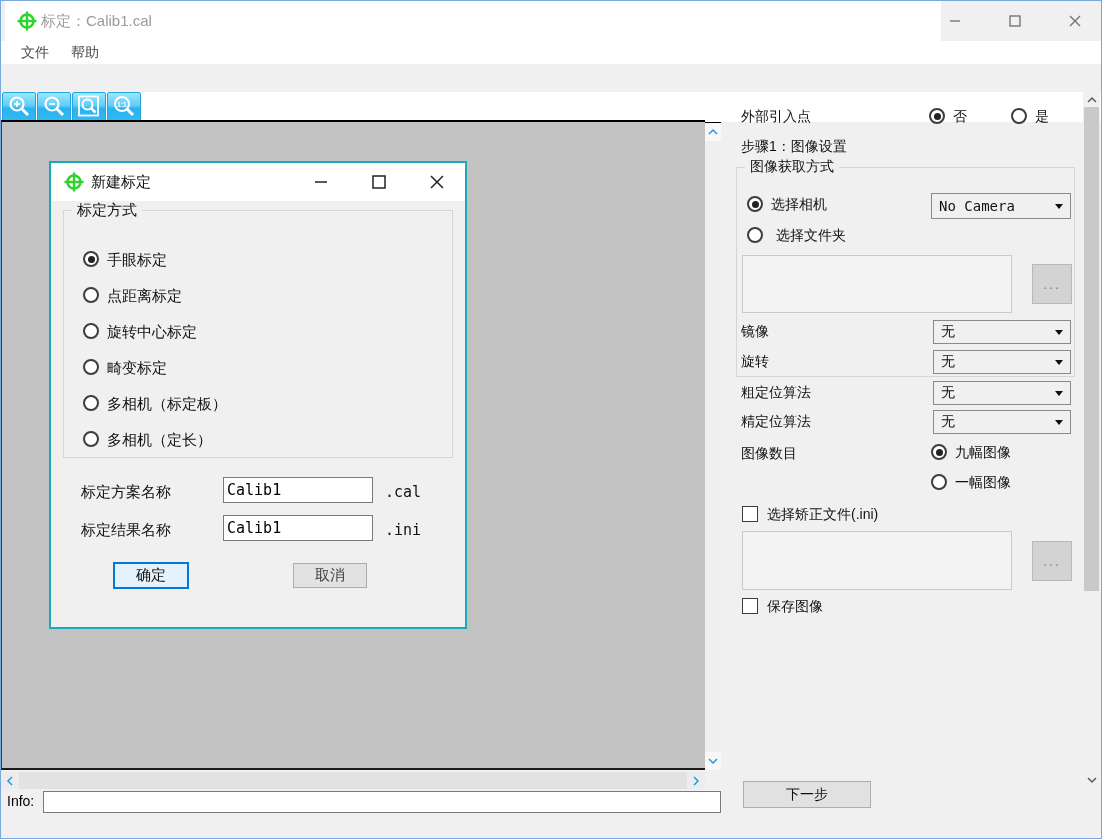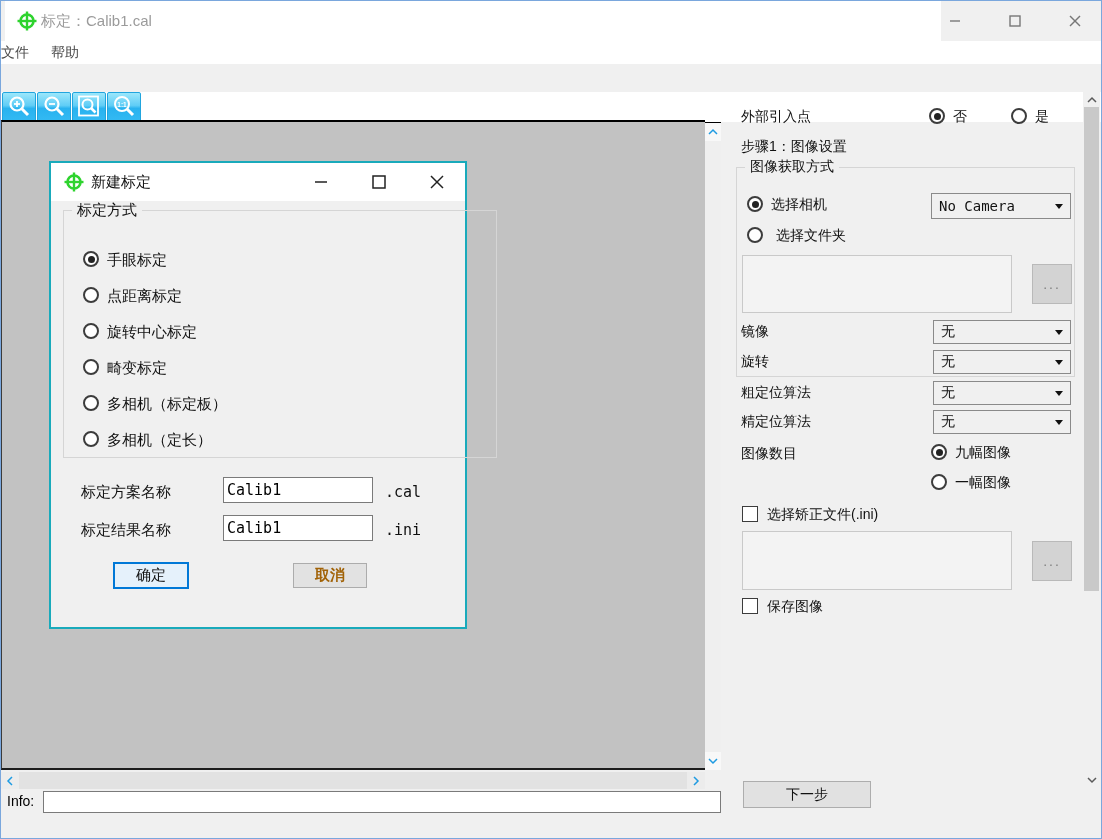--- a/index.html
+++ b/index.html
@@ -8,21 +8,21 @@
     position:relative;width:1102px;height:839px;overflow:hidden;
     background:#f0f0f0;border:1px solid #7aa7dd;
     font-family:"Liberation Sans",sans-serif;color:#1a1a1a;font-size:14px;
   }
   .abs{position:absolute;}
   
   .titlebar{left:4px;top:0;width:936px;height:40px;background:#fff;}
   .apptitle{left:36px;top:11px;color:#9b9b9b;font-size:15px;white-space:nowrap;}
   .winctl{width:44px;height:28px;top:6px;display:flex;align-items:center;justify-content:center;cursor:default;}
   
-  .menubar{left:0;top:40px;width:1100px;height:23px;background:#fff;display:flex;align-items:center;padding-left:0;gap:22px;}
+  .menubar{left:0;top:40px;width:1100px;height:23px;background:#fff;display:flex;align-items:center;padding-left:20px;gap:22px;}
   .menuitem{color:#4a4a4a;}
   
   .toolbar{left:0;top:63px;width:1100px;height:28px;background:#f5f5f5;border-top:1px solid #e6e6e6;border-bottom:1px solid #ececec;display:flex;align-items:center;padding-left:14px;gap:26px;}
   .toolitem{color:#111;white-space:nowrap;}
   .tsep{width:1px;height:15px;background:#c9c9c9;}
   
   .zoombar{left:0;top:91px;width:1100px;height:30px;background:#fff;display:flex;gap:1px;padding-left:1px;}
   .zoombtn{width:34px;height:30px;border:1px solid #21a5de;border-radius:2px;padding:0;
     background:linear-gradient(180deg,#9ce7fb 0%,#5fcdf6 45%,#29b2ef 55%,#34baf3 100%);
     display:flex;align-items:center;justify-content:center;}
@@ -57,29 +57,29 @@
   .statustext{top:818px;color:#111;white-space:nowrap;}
   .grip{left:3px;top:824px;width:8px;height:9px;background:
     linear-gradient(#b0b0b0,#b0b0b0) 0 7px/2px 2px no-repeat,
     linear-gradient(#b0b0b0,#b0b0b0) 4px 7px/2px 2px no-repeat,
     linear-gradient(#b0b0b0,#b0b0b0) 4px 3px/2px 2px no-repeat;}
   
   .dialog{left:48px;top:160px;width:418px;height:468px;border:2px solid #19aabb;background:#f0f0f0;}
   .dlgtitle{left:0;top:0;width:414px;height:38px;background:#fff;font-family:Liberation Mono, monospace;}
   .dlgtitletext{left:40px;top:10px;color:#111;font-size:15px;}
   .dlgctl{width:40px;height:26px;top:6px;display:flex;align-items:center;justify-content:center;}
-  .dgroup{left:12px;top:47px;width:434px;height:248px;}
+  .dgroup{left:12px;top:47px;width:390px;height:248px;}
   .dradio-label{color:#111;font-size:15px;font-family:Liberation Mono, monospace;}
   .dfield-label{color:#111;font-size:15px;}
   .dinput{border:1px solid #7a7a7a;background:#fff;font-family:"DejaVu Sans Mono",monospace;font-size:15px;padding:0 3px;}
   .suffix{font-family:"DejaVu Sans Mono",monospace;font-size:15px;color:#111;}
   .okbtn{left:62px;top:399px;width:76px;height:27px;background:#e5f1fb;border:2px solid #0078d7;font-size:15px;color:#111;
     font-family:"Liberation Sans",sans-serif;}
-  .cancelbtn{left:242px;top:400px;width:74px;height:25px;background:#e2e2e2;border:1px solid #acacac;font-size:15px;color:#a16207;
-    font-family:"Liberation Sans",sans-serif;font-weight:bold;}
+  .cancelbtn{left:242px;top:400px;width:74px;height:25px;background:#e2e2e2;border:1px solid #acacac;font-size:15px;color:#404040;
+    font-family:"Liberation Sans",sans-serif;}
 </style>
 </head>
 <body>
 
 <div class="win">
 
   <div class="abs titlebar">
     <svg class="abs" style="left:12px;top:10px" width="20" height="20">
       <circle cx="10" cy="10" r="6.5" fill="none" stroke="#2ed32e" stroke-width="2.6"></circle>
       <line x1="10" y1="0.5" x2="10" y2="19.5" stroke="#2ed32e" stroke-width="2.4"></line>

